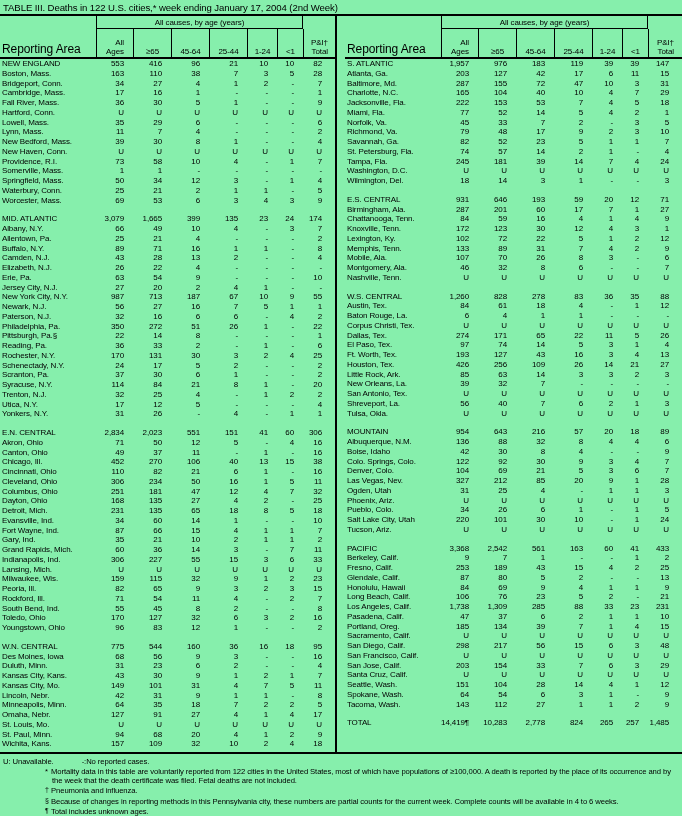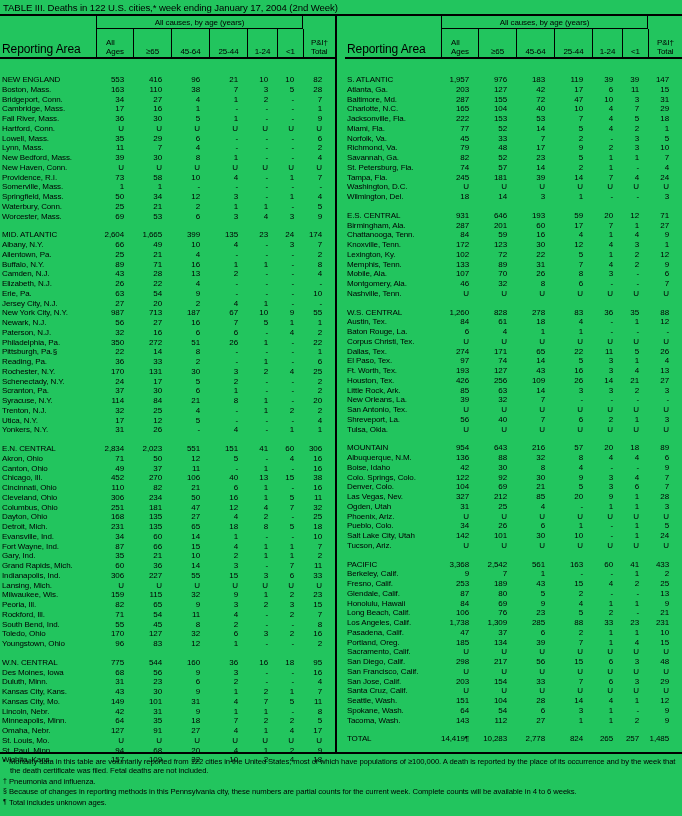--- a/index.html
+++ b/index.html
@@ -1,17 +1,17 @@
 <!DOCTYPE html>
 <html><head>
 <meta charset="utf-8">
 <style>
   html,body{margin:0;padding:0;background:#fff;}
   .page{
-    position:relative;width:682px;height:816px;background:#22c55e;color:#000;
+    position:relative;width:682px;height:816px;background:#86efac;color:#000;
     font-family:"Liberation Sans","DejaVu Sans",sans-serif;overflow:hidden;
   }
   .title{
     font-size:9.6px;line-height:13px;padding:1px 0 0 3px;letter-spacing:-0.1px;
     white-space:nowrap;
   }
   .table-wrap{
     box-sizing:border-box;width:682px;height:740px;
     border-top:2px solid #000;border-bottom:2px solid #000;
     display:flex;
@@ -29,36 +29,36 @@
     border-bottom:1px solid #000;font-size:8px;display:flex;align-items:center;
     justify-content:center;letter-spacing:-0.1px;
   }
   .pi-space{grid-column:8/9;grid-row:1;}
   .ra-head{
     grid-column:1;grid-row:2;display:flex;align-items:flex-end;font-size:12px;
     padding:0 0 1px 2px;letter-spacing:-0.1px;
   }
   .col-head{
     grid-row:2;border-left:1px solid #000;font-size:8px;line-height:9px;
-    display:flex;align-items:flex-end;justify-content:center;text-align:left;
+    display:flex;align-items:flex-end;justify-content:center;text-align:right;
     padding-bottom:1px;white-space:pre-line;letter-spacing:-0.1px;
   }
   
-  .tbody{padding-top:16px;}
+  .tbody{padding-top:0;}
   .section:not(:first-child){margin-top:9px;}
   .row{display:grid;grid-template-columns:var(--cols);height:9.75px;}
   .c{font-size:8px;line-height:9.75px;letter-spacing:-0.12px;white-space:nowrap;overflow:visible;}
   .c.area{padding-left:2px;text-align:left;}
   .c.num{text-align:right;padding-right:9px;}
   .row .c.num:last-child{padding-right:13px;}
   
   .footnotes{padding:3px 4px 0 3px;}
   .legend{font-size:7.7px;line-height:9.5px;letter-spacing:-0.1px;}
   .legend .dash-part{margin-left:28px;}
-  .note{font-size:7.7px;line-height:9.4px;letter-spacing:-0.1px;padding-left:7px;text-indent:-7px;}
+  .note{font-size:7.7px;line-height:9.4px;letter-spacing:-0.1px;padding-left:7px;text-indent:-7px;margin-left:42px;}
   .note .mk{display:inline-block;text-indent:0;width:6px;font-size:7px;vertical-align:1px;}
   .note .mk.star{font-size:7.7px;vertical-align:0;}
 </style>
 </head>
 <body>
 
 <div class="page">
   <div class="title">TABLE III. Deaths in 122 U.S. cities,* week ending January 17, 2004 (2nd Week)</div>
 
   <div class="table-wrap">
@@ -227,21 +227,21 @@
               <div class="c num">6</div>
               <div class="c num">3</div>
               <div class="c num">4</div>
               <div class="c num">3</div>
               <div class="c num">9</div>
             </div>
           </div>
           <div class="section">
             <div class="row">
               <div class="c area">MID. ATLANTIC</div>
-              <div class="c num">2,604</div>
+              <div class="c num">3,079</div>
               <div class="c num">1,665</div>
               <div class="c num">399</div>
               <div class="c num">135</div>
               <div class="c num">23</div>
               <div class="c num">24</div>
               <div class="c num">174</div>
             </div>
             <div class="row">
               <div class="c area">Albany, N.Y.</div>
               <div class="c num">66</div>
@@ -1228,21 +1228,21 @@
               <div class="c num">34</div>
               <div class="c num">26</div>
               <div class="c num">6</div>
               <div class="c num">1</div>
               <div class="c num">-</div>
               <div class="c num">1</div>
               <div class="c num">5</div>
             </div>
             <div class="row">
               <div class="c area">Salt Lake City, Utah</div>
-              <div class="c num">142</div>
+              <div class="c num">220</div>
               <div class="c num">101</div>
               <div class="c num">30</div>
               <div class="c num">10</div>
               <div class="c num">-</div>
               <div class="c num">1</div>
               <div class="c num">24</div>
             </div>
             <div class="row">
               <div class="c area">Tucson, Ariz.</div>
               <div class="c num">U</div>
@@ -1437,20 +1437,23 @@
               <div class="c num">257</div>
               <div class="c num">1,485</div>
             </div>
           </div>
         </div>
     </div>
 
   </div>
 
   <div class="footnotes">
+    <div class="legend">
+      <span>U: Unavailable.</span><span class="dash-part">-:No reported cases.</span>
+    </div>
     <div id="notes-container">
         <div class="note"><span class="mk star">*</span><span>Mortality data in this table are voluntarily reported from 122 cities in the United States, most of which have populations of ≥100,000. A death is reported by the place of its occurrence and by the week that the death certificate was filed. Fetal deaths are not included.</span></div>
         <div class="note"><span class="mk">†</span><span>Pneumonia and influenza.</span></div>
         <div class="note"><span class="mk">§</span><span>Because of changes in reporting methods in this Pennsylvania city, these numbers are partial counts for the current week. Complete counts will be available in 4 to 6 weeks.</span></div>
         <div class="note"><span class="mk">¶</span><span>Total includes unknown ages.</span></div>
       </div>
   </div>
 </div>
 
 </body></html>

